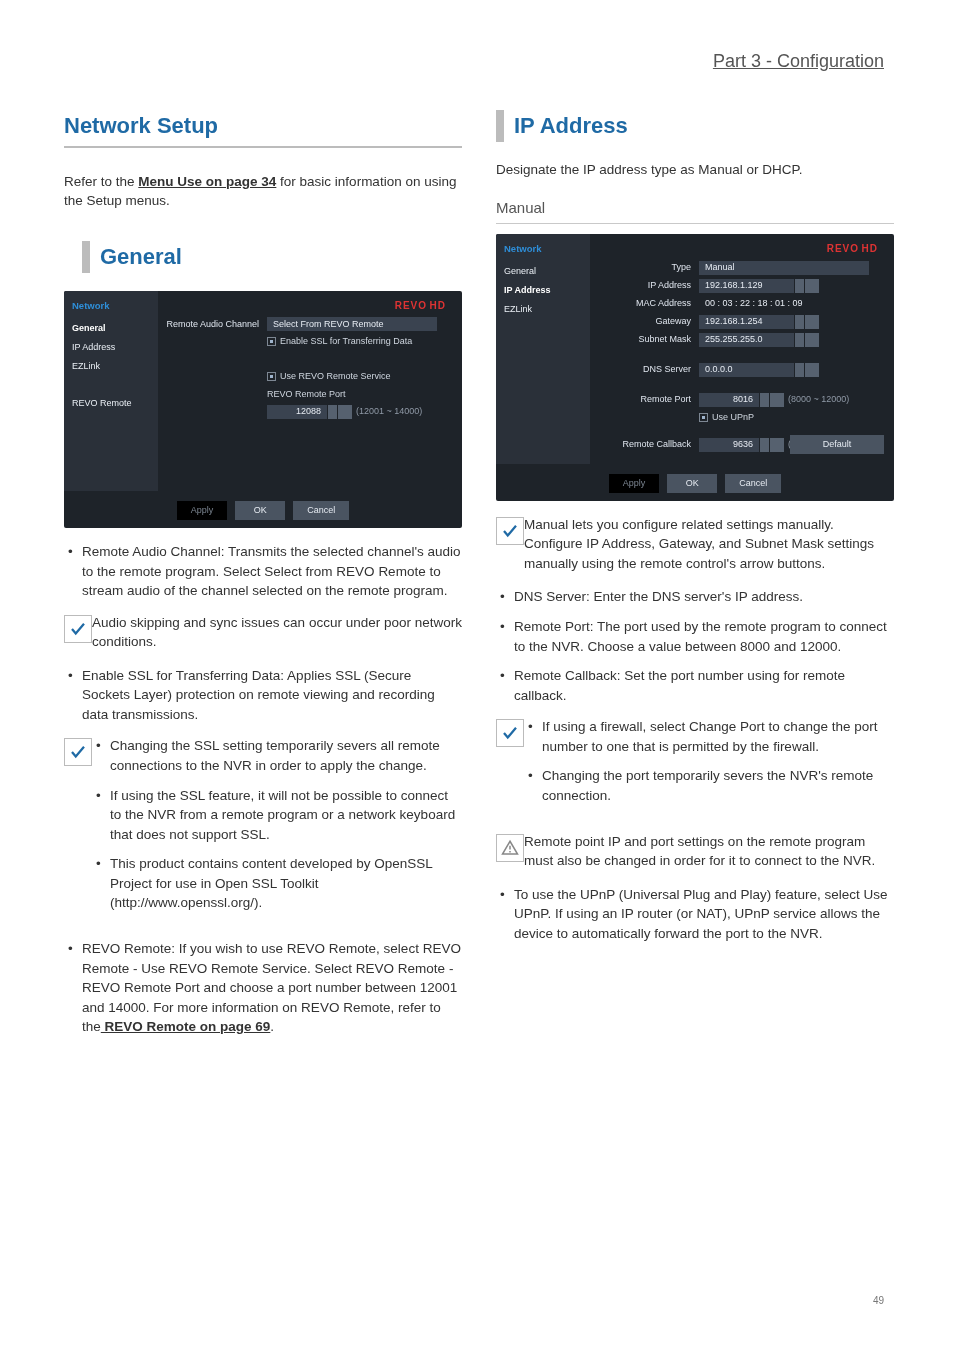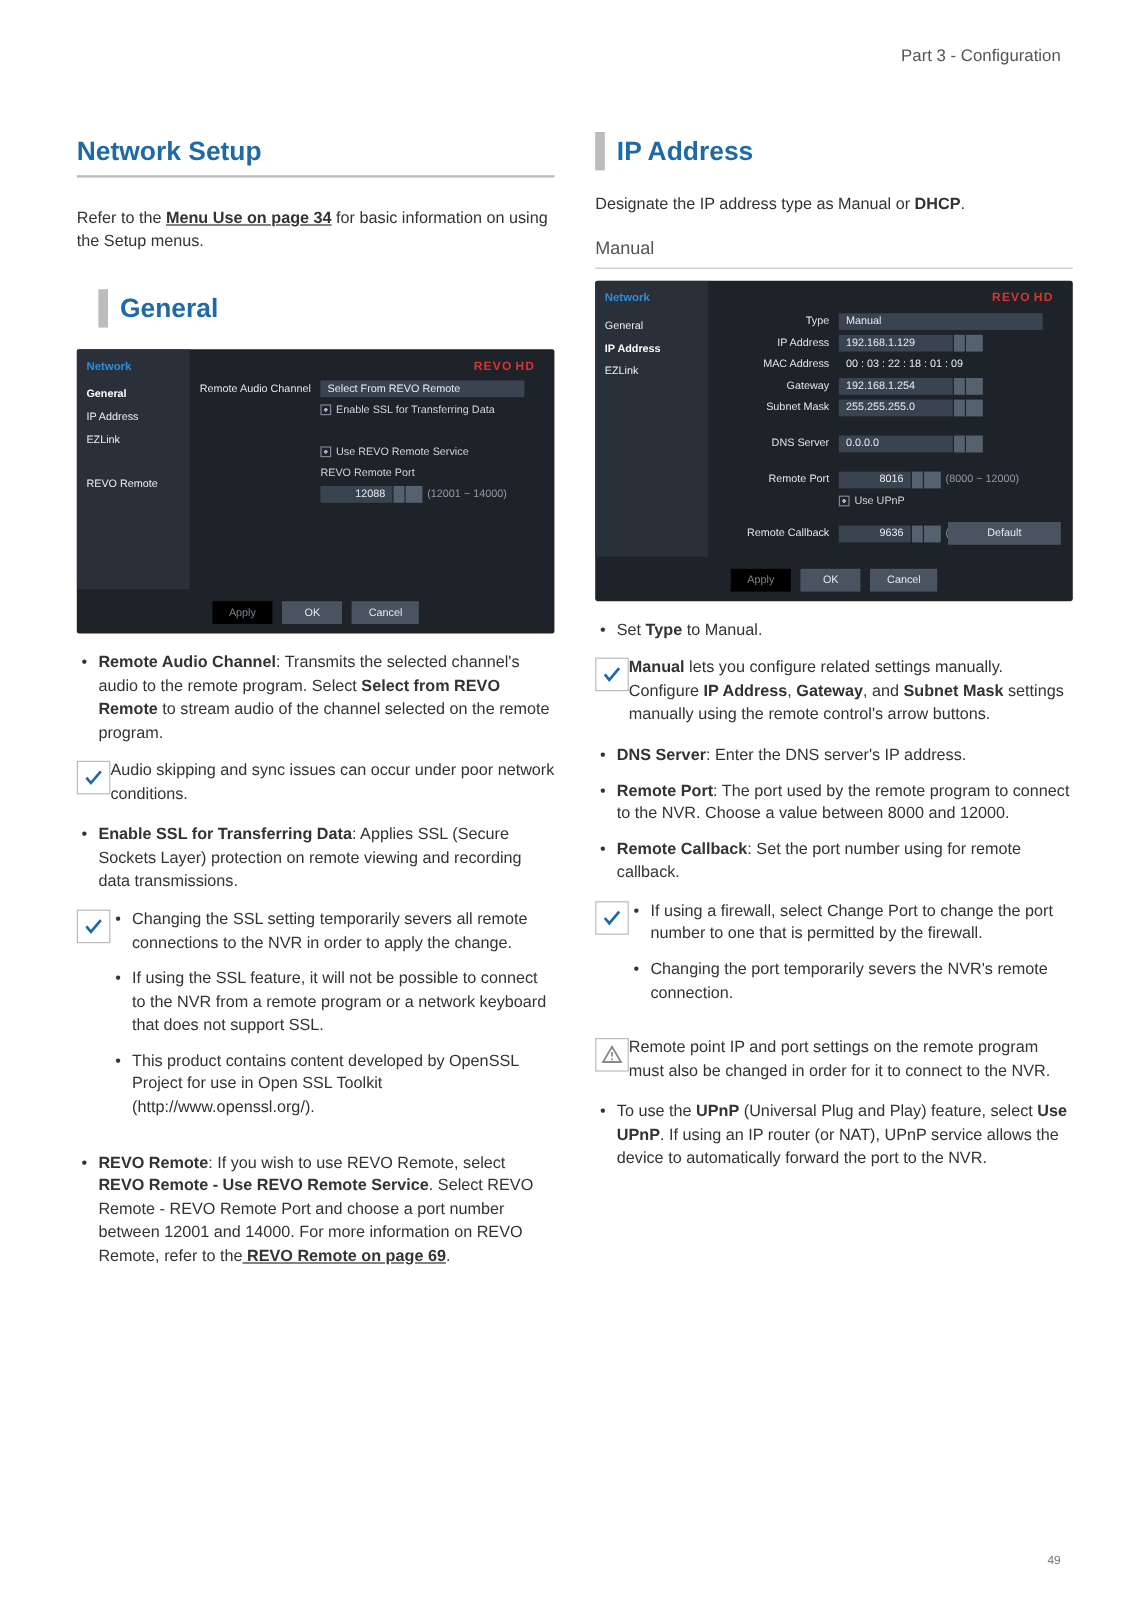--- a/index.html
+++ b/index.html
@@ -8,24 +8,25 @@
     background: #fff;
     width: 954px;
     height: 1348px;
     position: relative;
     color: #333;
     font-size: 13.5px;
     line-height: 1.45;
   }
   .page-header {
     position: absolute;
-    top: 36px;
+    top: 48px;
     right: 70px;
-    font-size: 14px;
+    font-size: 18px;
     color: #555;
+    text-decoration: underline;
   }
   .page-number {
     position: absolute;
     bottom: 40px;
     right: 70px;
     font-size: 10px;
     color: #777;
   }
   .columns {
     display: flex;
@@ -51,21 +52,21 @@
     border-left: 8px solid #bcbcbc;
     padding-left: 10px;
     margin: 30px 0 18px 18px;
   }
   h2.section-sub.tight { margin-top: 0; }
   p.body { margin: 0 0 14px 0; }
   a.xref { color: #333; font-weight: 700; text-decoration: underline; }
   ul.bullets { list-style: none; padding-left: 4px; margin: 12px 0; }
   ul.bullets > li { position: relative; padding-left: 14px; margin-bottom: 10px; }
   ul.bullets > li::before { content: "•"; position: absolute; left: 0; top: 0; }
-  b { font-weight: 700; }
+  b { font-weight: 400; }
 
   .note {
     display: flex;
     align-items: flex-start;
     margin: 10px 0 14px 0;
   }
   .note .icon-box {
     flex: 0 0 28px;
     height: 28px;
     border: 1px solid #bbb;
@@ -343,25 +344,20 @@
             </div>
         </div>
       </div>
       <div class="btnrow">
         <span class="btn dim">Apply</span>
         <span class="btn">OK</span>
         <span class="btn">Cancel</span>
       </div>
     </div>
 
-    <ul class="bullets">
-      <li>
-        <span>Set </span><b>Type</b><span> to Manual.</span>
-      </li>
-    </ul>
 
     <div class="note">
       <div class="icon-box">
         <svg viewBox="0 0 24 24">
             <path d="M4 12 L9 18 L20 5" stroke="#1f6aa5" stroke-width="3" fill="none"></path>
           </svg>
       </div>
       <div class="note-body">
         <b>Manual</b><span> lets you configure related settings manually. Configure </span><b>IP Address</b><span>, </span><b>Gateway</b><span>, and </span><b>Subnet Mask</b><span> settings manually using the remote control's arrow buttons.</span>
       </div>

